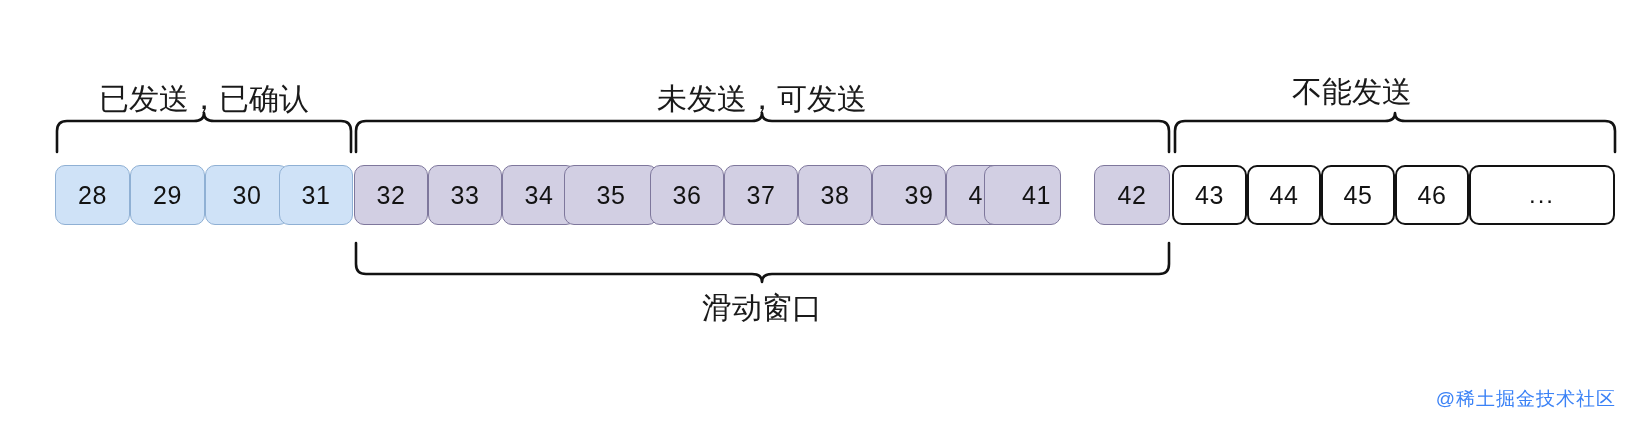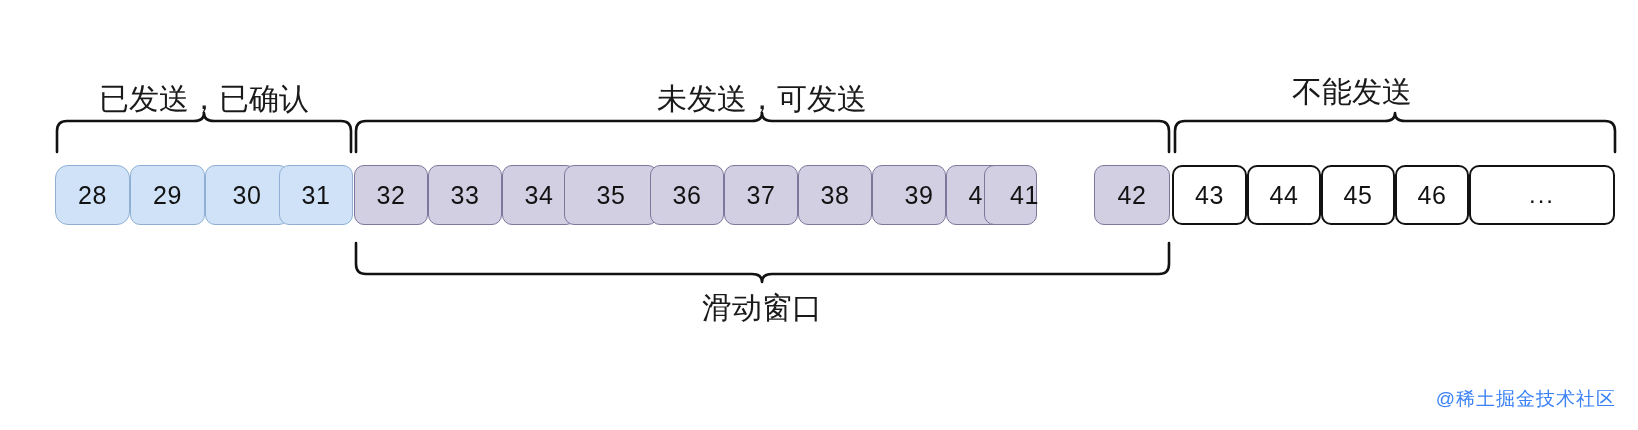--- a/index.html
+++ b/index.html
@@ -85,35 +85,35 @@
 
       <path d="M 356 152 L 356 131 Q 356 121 366 121 L 752 121 Q 762 121 762 113 Q 762 121 772 121 L 1159 121 Q 1169 121 1169 131 L 1169 152"></path>
 
       <path d="M 1175 152 L 1175 131 Q 1175 121 1185 121 L 1385 121 Q 1395 121 1395 113 Q 1395 121 1405 121 L 1605 121 Q 1615 121 1615 131 L 1615 152"></path>
 
       <path d="M 356 243 L 356 264 Q 356 274 366 274 L 752 274 Q 762 274 762 282 Q 762 274 772 274 L 1159 274 Q 1169 274 1169 264 L 1169 243"></path>
     </g>
   </svg>
 
   <div>
-    <div class="cell acked" style="left:55px;  width:75px;border-radius:13px;">28</div>
+    <div class="cell acked" style="left:55px;  width:75px;">28</div>
     <div class="cell acked" style="left:130px; width:75px;">29</div>
     <div class="cell acked" style="left:205px; width:84px;">30</div>
     <div class="cell acked" style="left:279px; width:74px;">31</div>
 
     <div class="cell sendable" style="left:354px; width:74px;">32</div>
     <div class="cell sendable" style="left:428px; width:74px;">33</div>
     <div class="cell sendable" style="left:502px; width:74px;">34</div>
     <div class="cell sendable" style="left:564px; width:94px;">35</div>
     <div class="cell sendable" style="left:650px; width:74px;">36</div>
     <div class="cell sendable" style="left:724px; width:74px;">37</div>
     <div class="cell sendable" style="left:798px; width:74px;">38</div>
     <div class="cell sendable" style="left:872px; width:74px;padding-left:20px;">39</div>
     <div class="cell sendable" style="left:946px; width:74px;">40</div>
-    <div class="cell sendable" style="left:984px;width:53px;padding-left:28px;">41</div>
+    <div class="cell sendable" style="left:984px;width:77px;padding-left:28px;">41</div>
     <div class="cell sendable" style="left:1094px;width:76px;">42</div>
 
     <div class="cell blocked" style="left:1172px;width:75px;">43</div>
     <div class="cell blocked" style="left:1247px;width:74px;">44</div>
     <div class="cell blocked" style="left:1321px;width:74px;">45</div>
     <div class="cell blocked" style="left:1395px;width:74px;">46</div>
     <div class="cell blocked ellipsis" style="left:1469px;width:146px;">...</div>
   </div>
 
   <div class="brace-label" style="left:204px; top:79px;">已发送，已确认</div>

